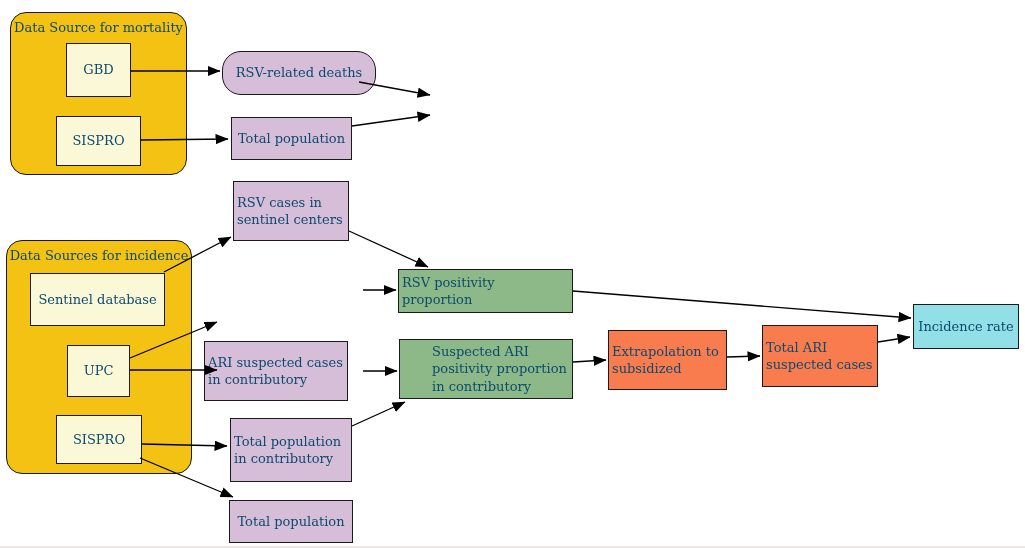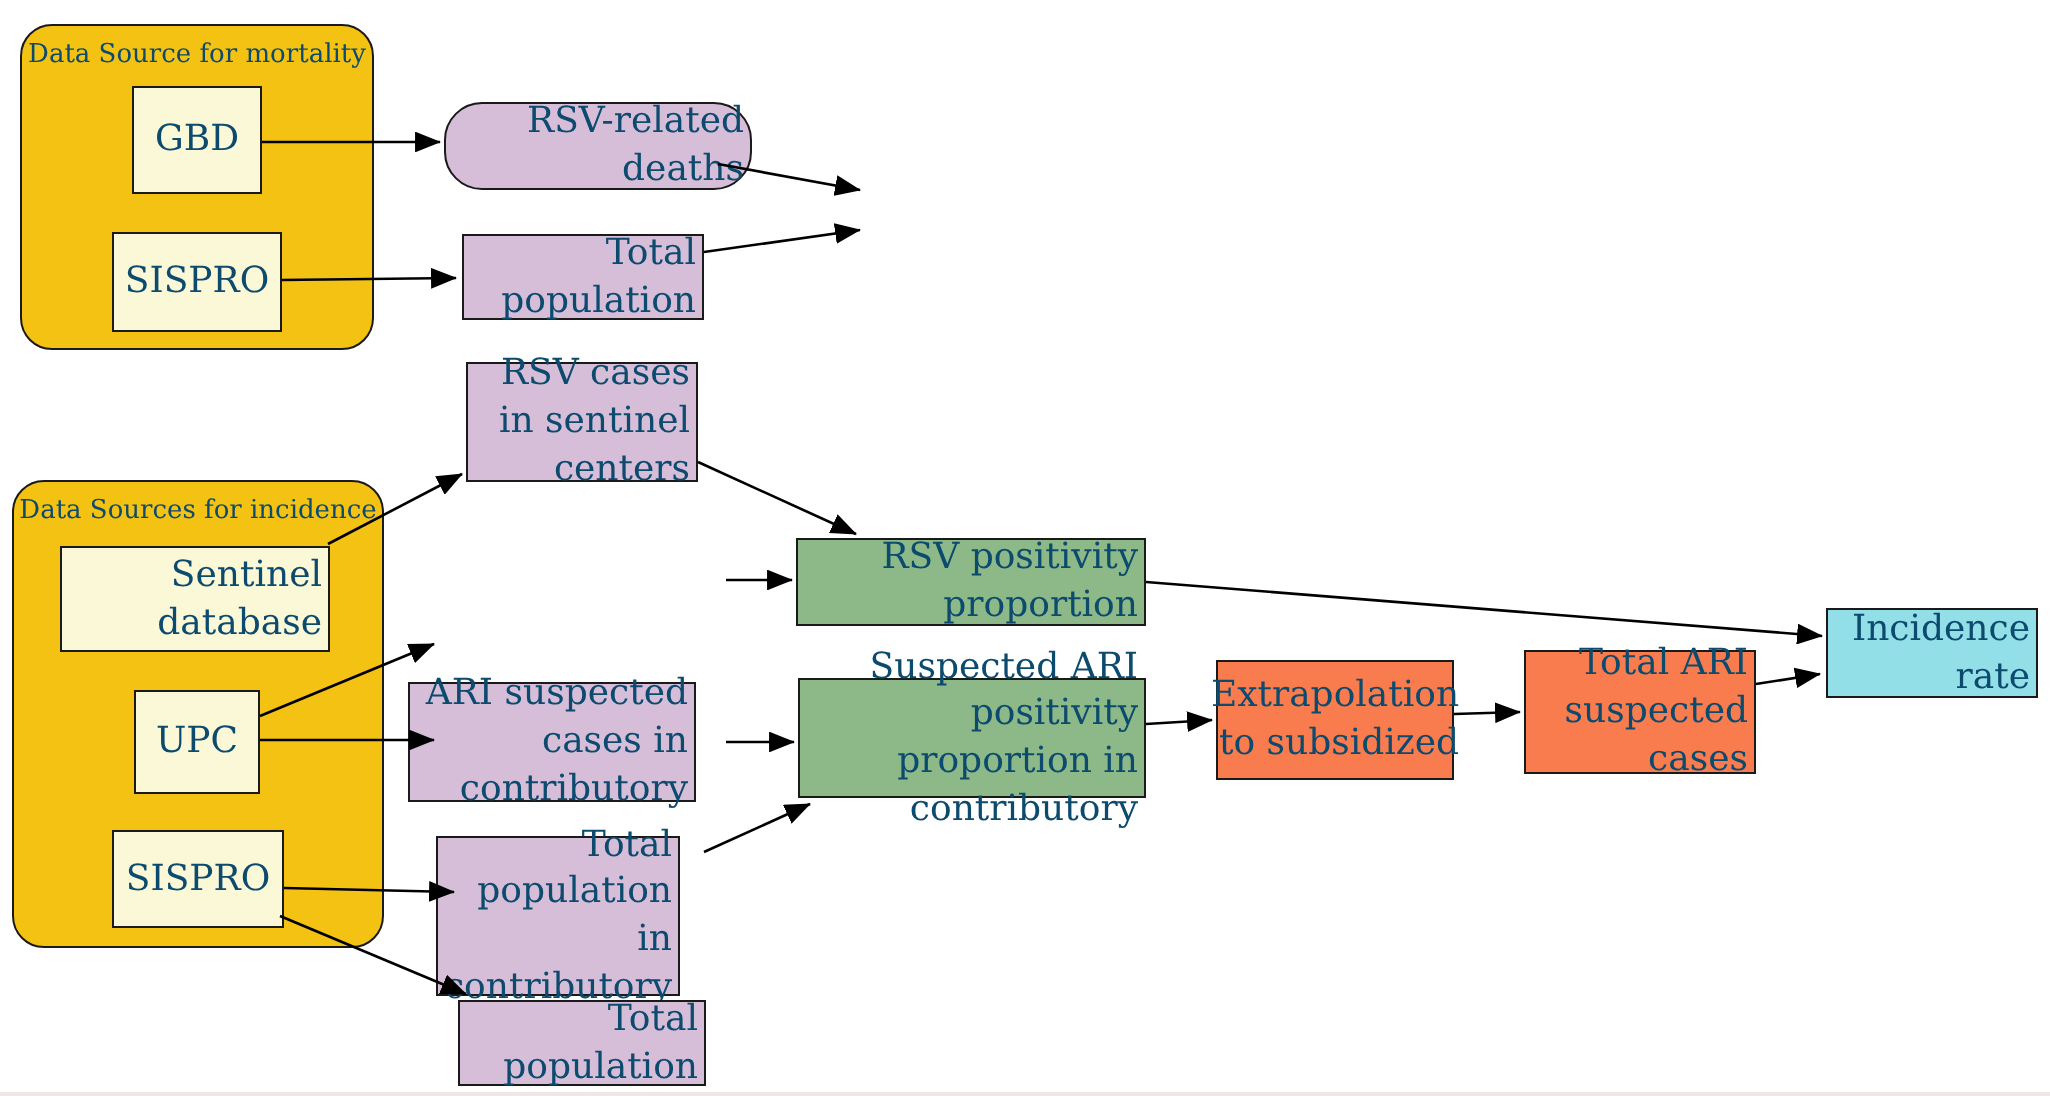--- a/index.html
+++ b/index.html
@@ -8,23 +8,23 @@
     width:1025px;height:548px;
     background:#ffffff;
     font-family:"DejaVu Serif","Liberation Serif",serif;
     color:#0c4a6e;
     overflow:hidden;
   }
   .node{
     position:absolute;
     box-sizing:border-box;
     display:flex;align-items:center;justify-content:center;
-    text-align:right;
+    text-align:left;
     border:1.4px solid var(--border,#1a1a1a);
-    font-size:18px;line-height:1.32;
+    font-size:13px;line-height:1.32;
     padding:2px 3px;
     z-index:2;
   }
   .group{
     position:absolute;
     box-sizing:border-box;
     border:1.6px solid var(--border,#1a1a1a);
     border-radius:16px;
     background:var(--group_fill,#F3C213);
     z-index:1;
@@ -84,21 +84,21 @@
   <div class="node source" style="left:56px;top:415px;width:86px;height:49px;">
     <span>SISPRO</span>
   </div>
 
   <div class="node input" style="left:233px;top:181px;width:116px;height:60px;">
     <span>RSV cases in sentinel centers</span>
   </div>
   <div class="node input" style="left:204px;top:341px;width:144px;height:60px;">
     <span>ARI suspected cases in contributory</span>
   </div>
-  <div class="node input" style="left:218px;top:418px;width:122px;height:80px;">
+  <div class="node input" style="left:230px;top:418px;width:122px;height:64px;">
     <span>Total population in contributory</span>
   </div>
   <div class="node input" style="left:229px;top:500px;width:124px;height:43px;">
     <span>Total population</span>
   </div>
 
   <div class="node proportion" style="left:398px;top:269px;width:175px;height:44px;">
     <span>RSV positivity proportion</span>
   </div>
   <div class="node proportion" style="left:399px;top:339px;width:174px;height:60px;padding-left:32px;">

